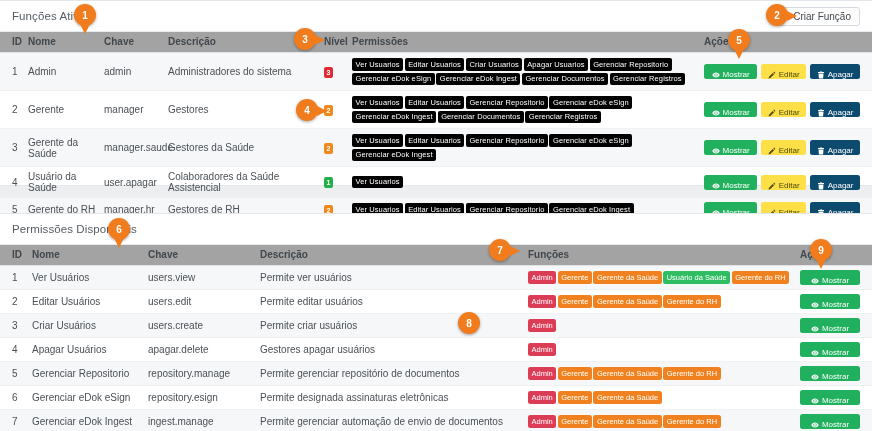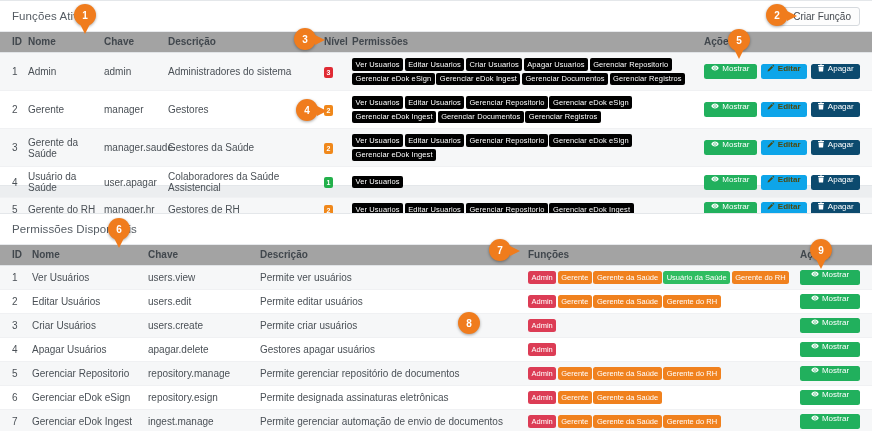--- a/index.html
+++ b/index.html
@@ -129,32 +129,32 @@
     margin: 1px 1.5px 1px 0;
     white-space: nowrap;
   }
   .role-badge.r-danger  { background: #dc3c55; }
   .role-badge.r-warning { background: #f0811e; }
   .role-badge.r-success { background: #2fbd61; }
 
   
   .acts { display: flex; gap: 4px; align-items: center; }
   .abtn {
-    display: inline-flex; align-items: flex-start; justify-content: center;
+    display: inline-flex; align-items: flex-end; justify-content: center;
     gap: 3px;
     height: 15px;
     border: none; border-radius: 2.5px;
     font-size: 8px; color: #fff;
     cursor: pointer;
     padding: 0 6px;
     white-space: nowrap;
     font-family: inherit;
   }
   .abtn.show   { background: #21b05d; width: 60px; }
-  .abtn.edit   { background: #0ea5e9; color: #4e4a10; width: 50px; font-weight: bold; }
+  .abtn.edit   { background: #fde047; color: #4e4a10; width: 50px; }
   .abtn.del    { background: #0c4a6e; width: 56px; }
   .abtn.show-wide { background: #21b05d; width: 64px; }
   .abtn svg { display: block; }
 
   
   .tbl-footer {
     font-size: 9px; color: #8e949a;
     padding: 4px 0 0 12px;
   }
 

